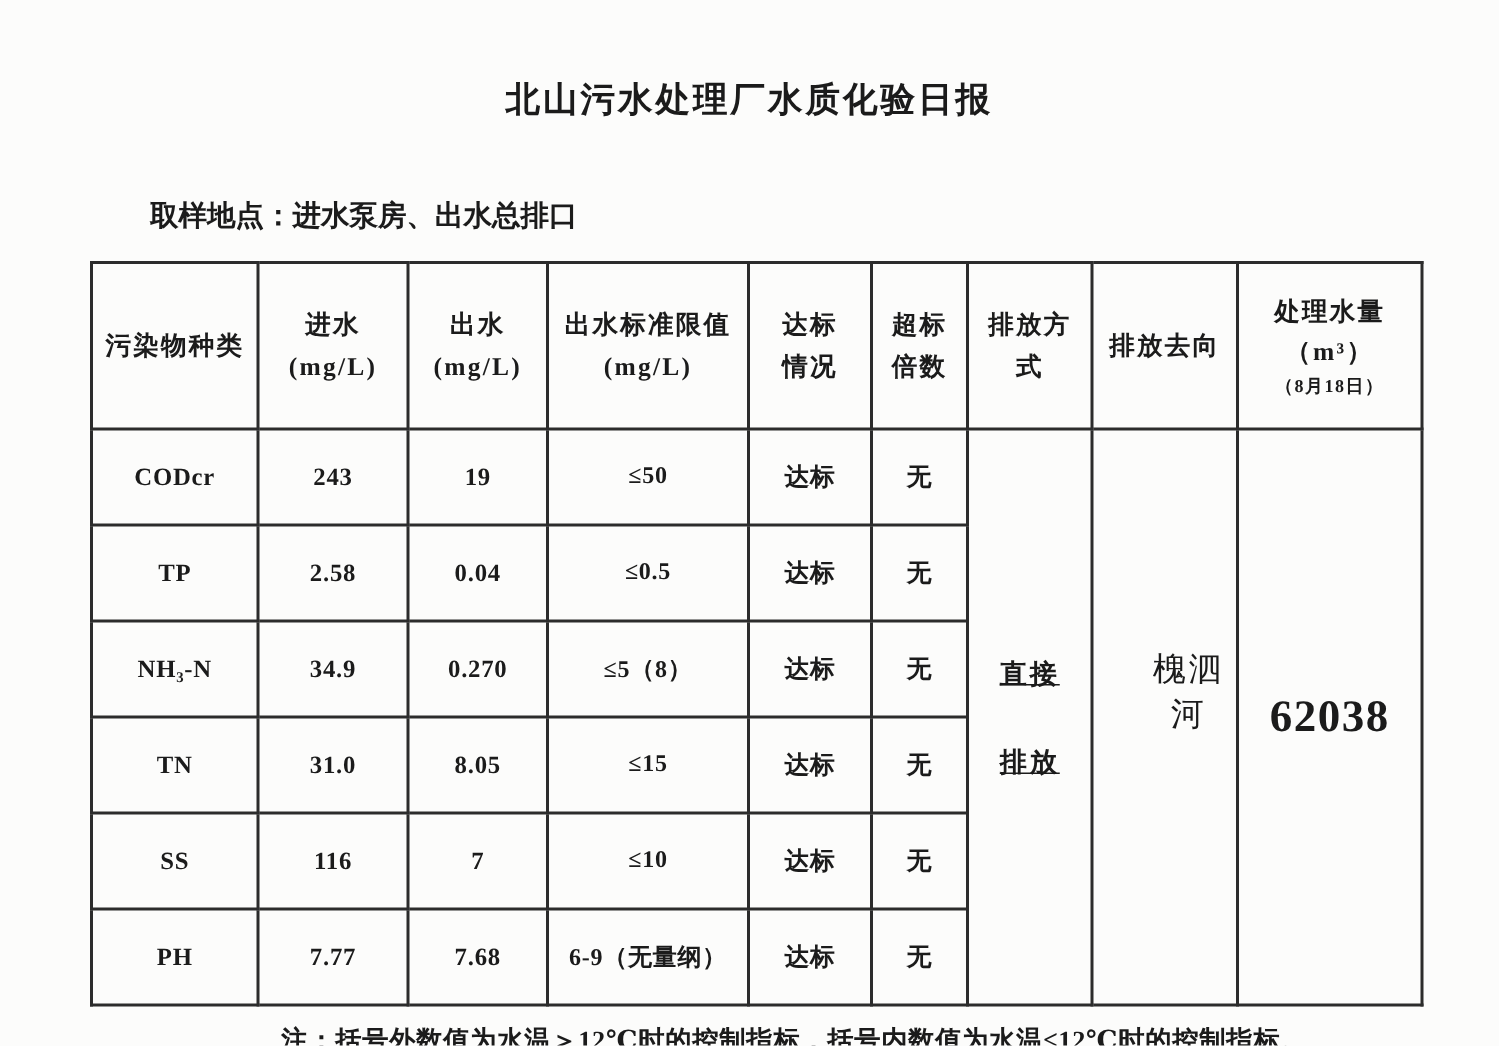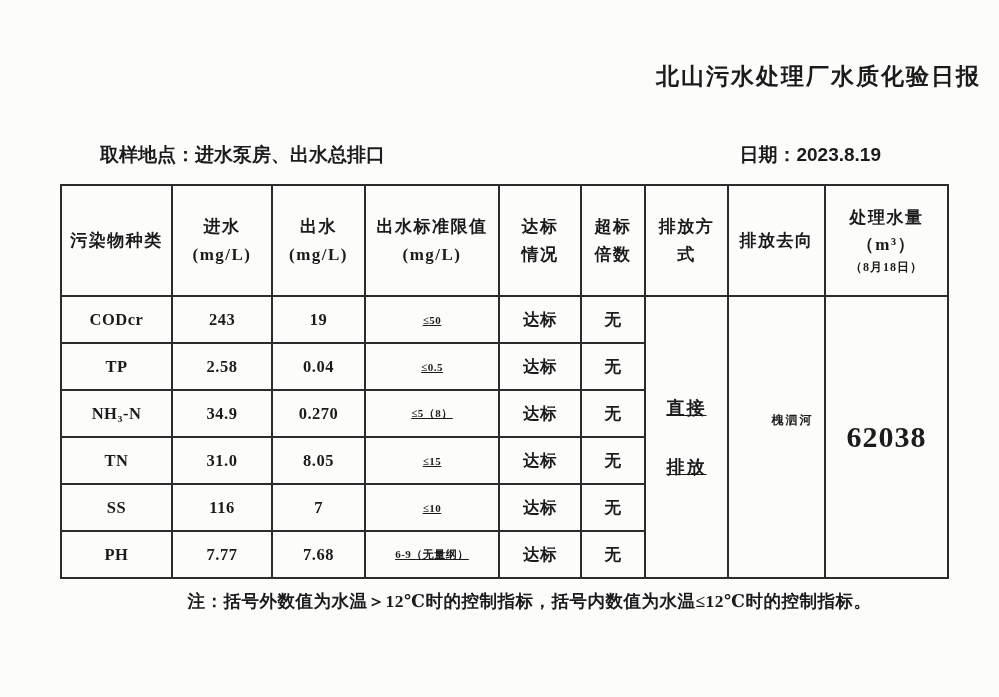--- a/index.html
+++ b/index.html
@@ -10,23 +10,23 @@
   body {
     width: 999px;
     height: 697px;
     overflow: hidden;
     color: #1b1b1b;
     font-family: "Liberation Serif", "DejaVu Serif", serif;
   }
   .page { width: 999px; height: 697px; }
 
   .title {
-    margin: 18px;
+    margin: 8px;
     padding-top: 44px;
-    text-align: right;
+    text-align: center;
     font-size: 23px;
     font-weight: bold;
     letter-spacing: 2px;
     line-height: 30px;
     font-family: "Liberation Serif", "DejaVu Serif", serif;
   }
 
   .meta-row {
     display: flex;
     justify-content: space-between;
@@ -46,42 +46,42 @@
     background: transparent;
   }
   .report th, .report td {
     border: 2px solid #2c2c2c;
     text-align: center;
     vertical-align: middle;
     padding: 0;
     overflow: hidden;
   }
   .report thead tr { height: 111px; }
-  .report tbody tr { height: 47px; }
+  .report tbody tr { height: 64px; }
 
   .report th {
     font-size: 17px;
     font-weight: bold;
     letter-spacing: 1.5px;
   }
   .hline { display: block; line-height: 1.6; }
   .hline.small { font-size: 12px; letter-spacing: 1px; }
 
   .report td {
     font-size: 16.5px;
     font-weight: 600;
     letter-spacing: 0.5px;
   }
   td.pollutant-cell { font-weight: bold; }
-  td.limit-cell { font-size: 11px; text-decoration: underline; }
+  td.limit-cell { font-size: 16px; }
 
   td.mode-cell { font-size: 18px; font-weight: 600; letter-spacing: 2px; text-decoration: underline; }
   .mline { display: block; line-height: 1; }
   .mline + .mline { margin-top: 41px; }
-  td.dest-cell { font-size: 12px; font-weight: 700; letter-spacing: 2px; padding-bottom: 34px; padding-left: 32px; }
+  td.dest-cell { font-size: 22px; font-weight: 400; letter-spacing: 2px; padding-bottom: 34px; padding-left: 32px; }
   td.volume-cell { font-size: 30px; font-weight: 600; letter-spacing: 1px; }
 
   .note {
     margin: 9px 0 0 60px;
     font-size: 17.5px;
     font-weight: bold;
     letter-spacing: 0.5px;
     line-height: 26px;
     font-family: "Liberation Serif", "DejaVu Serif", serif;
     text-align: center;
@@ -89,21 +89,20 @@
 </style>
 </head>
 <body>
 
 <div class="page">
 
   <h1 class="title">北山污水处理厂水质化验日报</h1>
 
   <div class="meta-row">
     <span>取样地点：进水泵房、出水总排口</span>
-    <span>日期：2023.8.19</span>
   </div>
 
   <table class="report">
     <colgroup>
       <col style="width:111px">
         <col style="width:100px">
         <col style="width:93px">
       <col style="width:134px">
         <col style="width:82px">
         <col style="width:64px">

